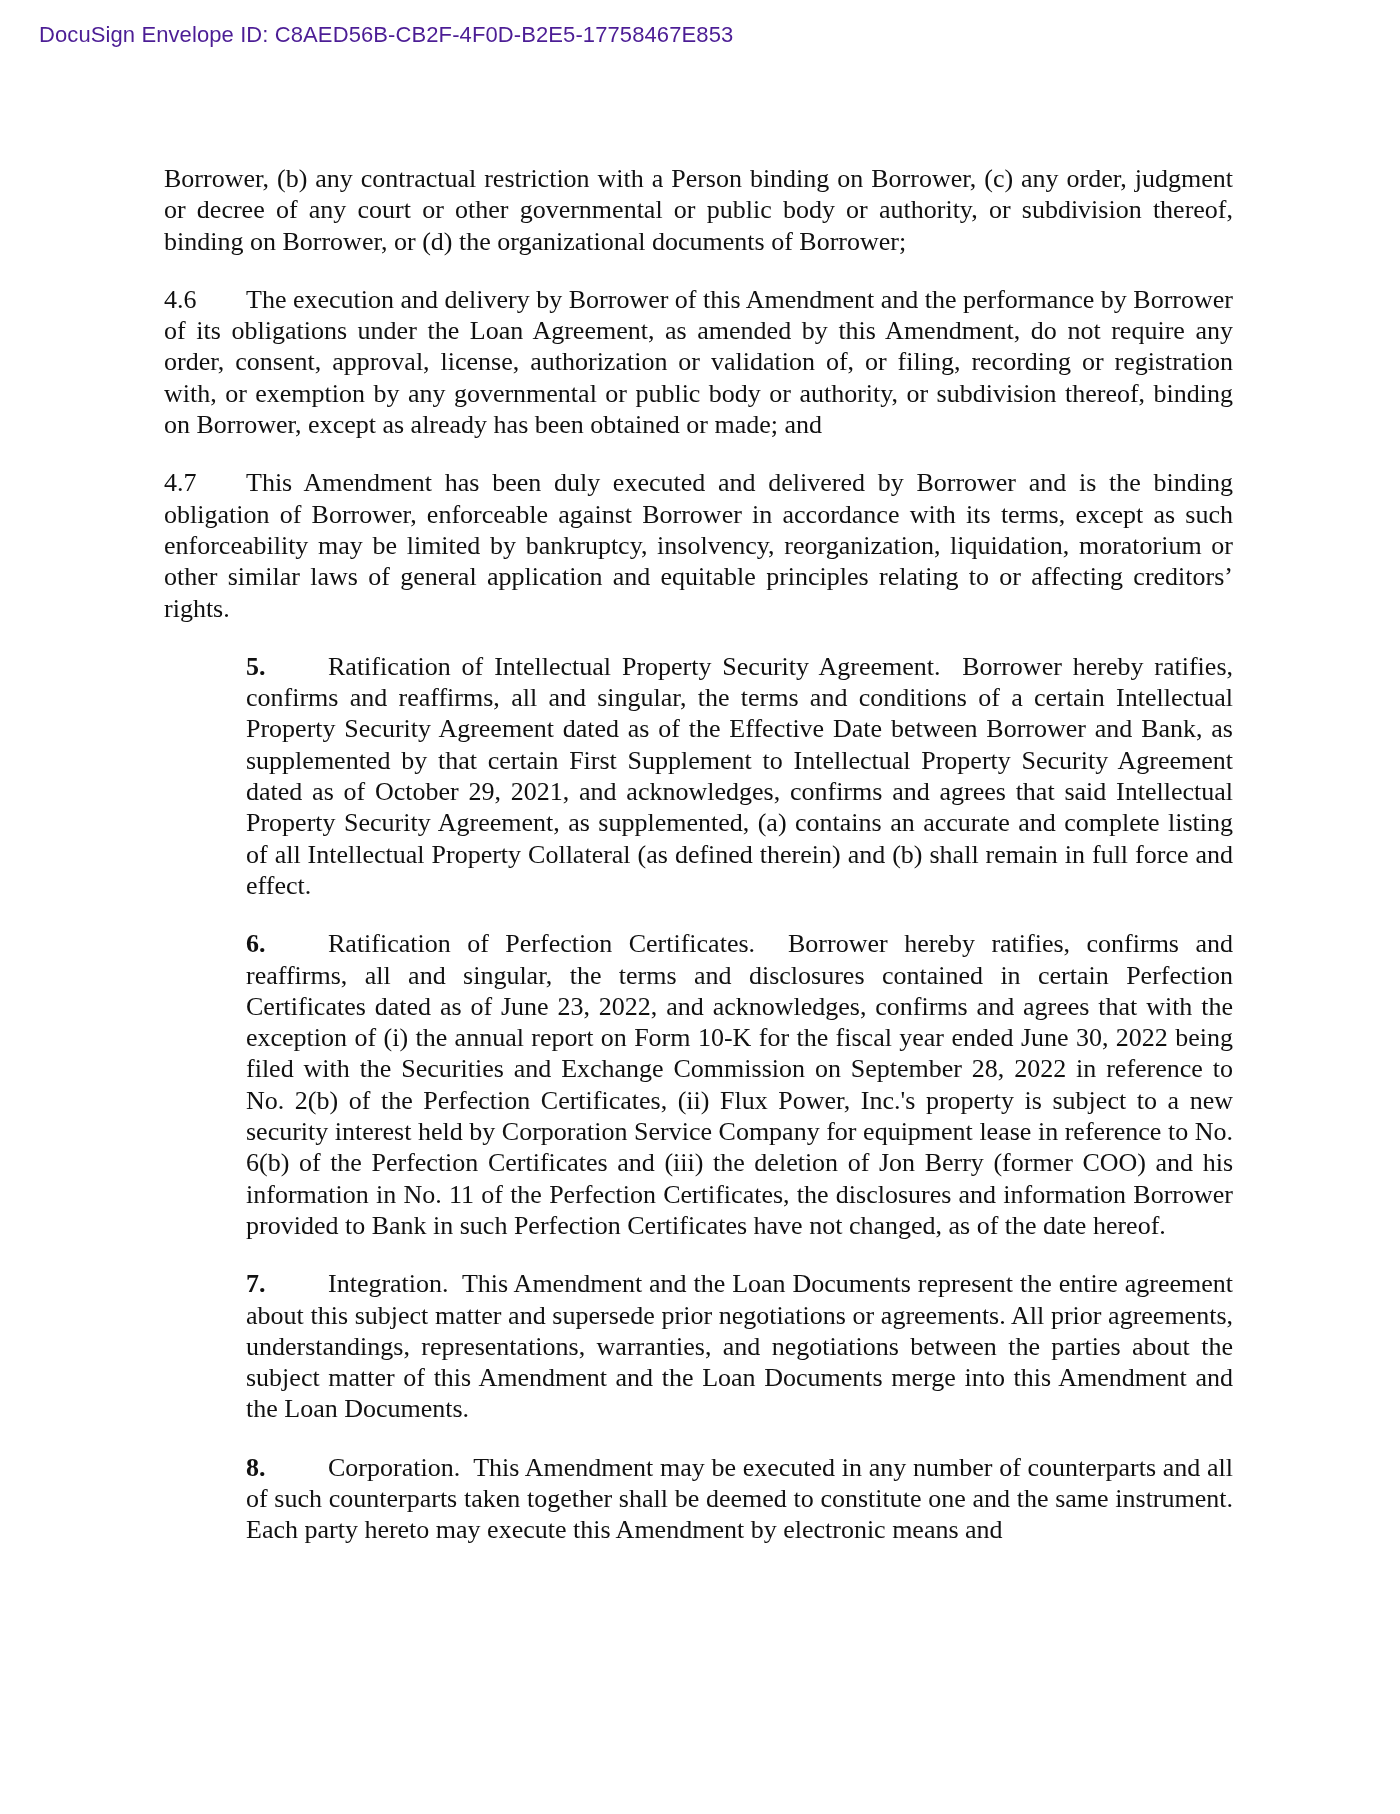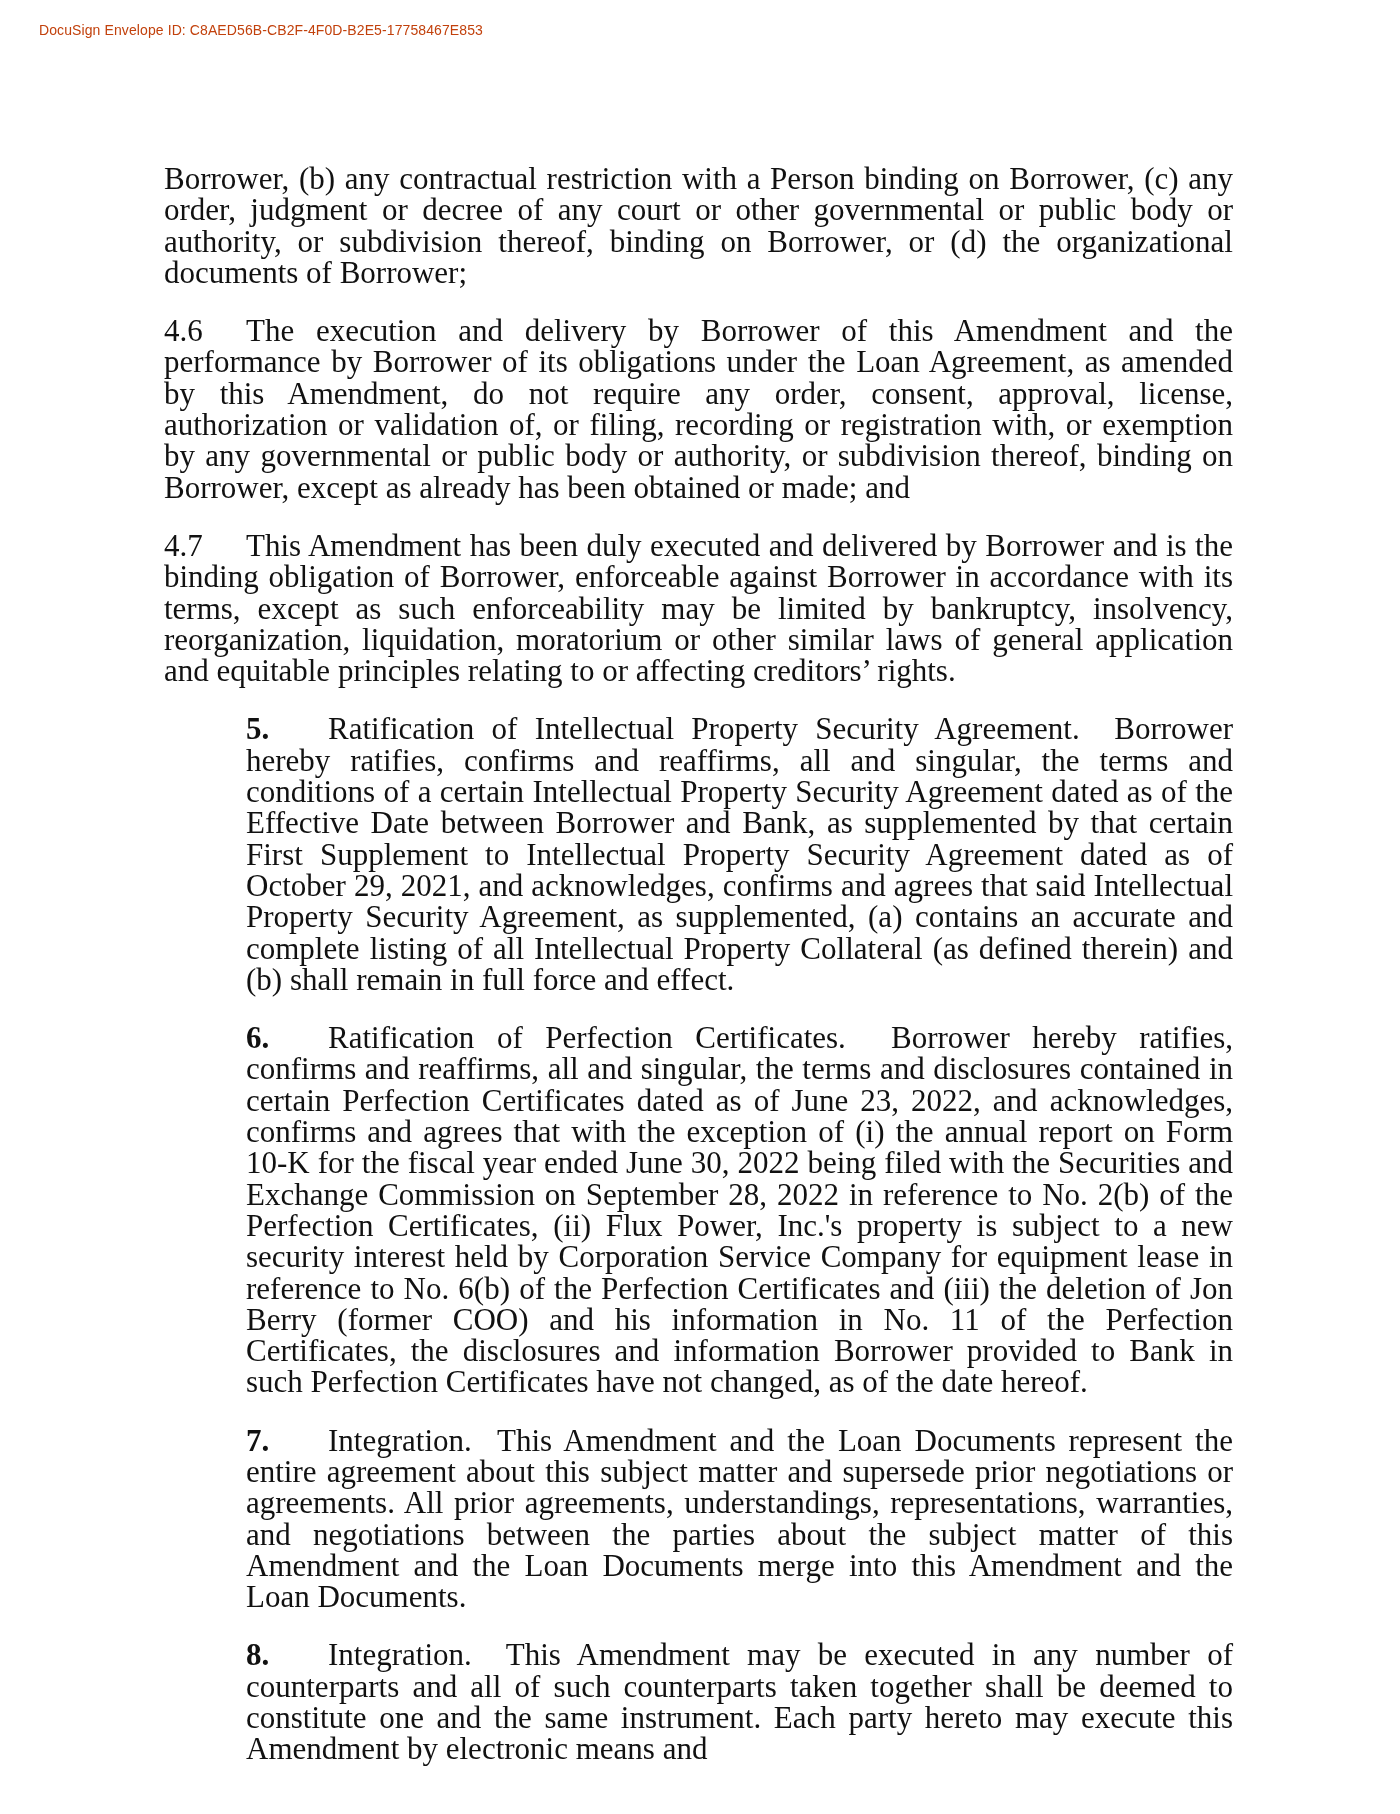--- a/index.html
+++ b/index.html
@@ -1,24 +1,24 @@
 <!DOCTYPE html>
 <html><head>
 <meta charset="utf-8">
 <style>
   html, body { margin: 0; padding: 0; background: #ffffff; }
   body { width: 1400px; height: 1814px; position: relative; overflow: hidden; color: #111; }
   .envelope {
     position: absolute; left: 39px; top: 22px;
-    font-family: "Liberation Sans", sans-serif; font-size: 14px; color: #c2410c;
+    font-family: "Liberation Sans", sans-serif; font-size: 22px; color: #4c1d95;
     letter-spacing: 0.1px;
   }
   .page-body {
     position: absolute; left: 164px; top: 163px; width: 1069px;
-    font-family: "Liberation Serif", serif; font-size: 31px; line-height: 31.3px;
+    font-family: "Liberation Serif", serif; font-size: 26px; line-height: 31.3px;
     text-align: justify; color: #111;
   }
   .para { margin: 0 0 27px 0; }
   .para.first { margin-bottom: 27px; }
   .sub-para .num { display: inline-block; width: 82px; font-weight: normal; }
   .section { margin-left: 82px; }
   .section .num { display: inline-block; width: 82px; font-weight: bold; }
   .section .heading { font-weight: normal; }
 </style>
 </head>
@@ -33,15 +33,15 @@
   <p class="para sub-para"><span class="num">4.6</span><span>The execution and delivery by Borrower of this Amendment and the performance by Borrower of its obligations under the Loan Agreement, as amended by this Amendment, do not require any order, consent, approval, license, authorization or validation of, or filing, recording or registration with, or exemption by any governmental or public body or authority, or subdivision thereof, binding on Borrower, except as already has been obtained or made; and</span></p>
 
   <p class="para sub-para"><span class="num">4.7</span><span>This Amendment has been duly executed and delivered by Borrower and is the binding obligation of Borrower, enforceable against Borrower in accordance with its terms, except as such enforceability may be limited by bankruptcy, insolvency, reorganization, liquidation, moratorium or other similar laws of general application and equitable principles relating to or affecting creditors’ rights.</span></p>
 
   <p class="para section"><span class="num">5.</span><span class="heading">Ratification of Intellectual Property Security Agreement</span><span>.</span>&nbsp; <span>Borrower hereby ratifies, confirms and reaffirms, all and singular, the terms and conditions of a certain Intellectual Property Security Agreement dated as of the Effective Date between Borrower and Bank, as supplemented by that certain First Supplement to Intellectual Property Security Agreement dated as of October 29, 2021, and acknowledges, confirms and agrees that said Intellectual Property Security Agreement, as supplemented, (a) contains an accurate and complete listing of all Intellectual Property Collateral (as defined therein) and (b) shall remain in full force and effect.</span></p>
 
   <p class="para section"><span class="num">6.</span><span class="heading">Ratification of Perfection Certificates</span><span>.</span>&nbsp; <span>Borrower hereby ratifies, confirms and reaffirms, all and singular, the terms and disclosures contained in certain Perfection Certificates dated as of June 23, 2022, and acknowledges, confirms and agrees that with the exception of (i) the annual report on Form 10-K for the fiscal year ended June 30, 2022 being filed with the Securities and Exchange Commission on September 28, 2022 in reference to No. 2(b) of the Perfection Certificates, (ii) Flux Power, Inc.'s property is subject to a new security interest held by Corporation Service Company for equipment lease in reference to No. 6(b) of the Perfection Certificates and (iii) the deletion of Jon Berry (former COO) and his information in No. 11 of the Perfection Certificates, the disclosures and information Borrower provided to Bank in such Perfection Certificates have not changed, as of the date hereof.</span></p>
 
   <p class="para section"><span class="num">7.</span><span class="heading">Integration</span><span>.</span>&nbsp; <span>This Amendment and the Loan Documents represent the entire agreement about this subject matter and supersede prior negotiations or agreements.  All prior agreements, understandings, representations, warranties, and negotiations between the parties about the subject matter of this Amendment and the Loan Documents merge into this Amendment and the Loan Documents.</span></p>
 
-  <p class="para section"><span class="num">8.</span><span class="heading">Integration.</span><span></span>&nbsp; <span>This Amendment may be executed in any number of counterparts and all of such counterparts taken together shall be deemed to constitute one and the same instrument. Each party hereto may execute this Amendment by electronic means and</span></p>
+  <p class="para section"><span class="num">8.</span><span class="heading">Corporation.</span><span></span>&nbsp; <span>This Amendment may be executed in any number of counterparts and all of such counterparts taken together shall be deemed to constitute one and the same instrument. Each party hereto may execute this Amendment by electronic means and</span></p>
 
 </div>
 
 </body></html>

